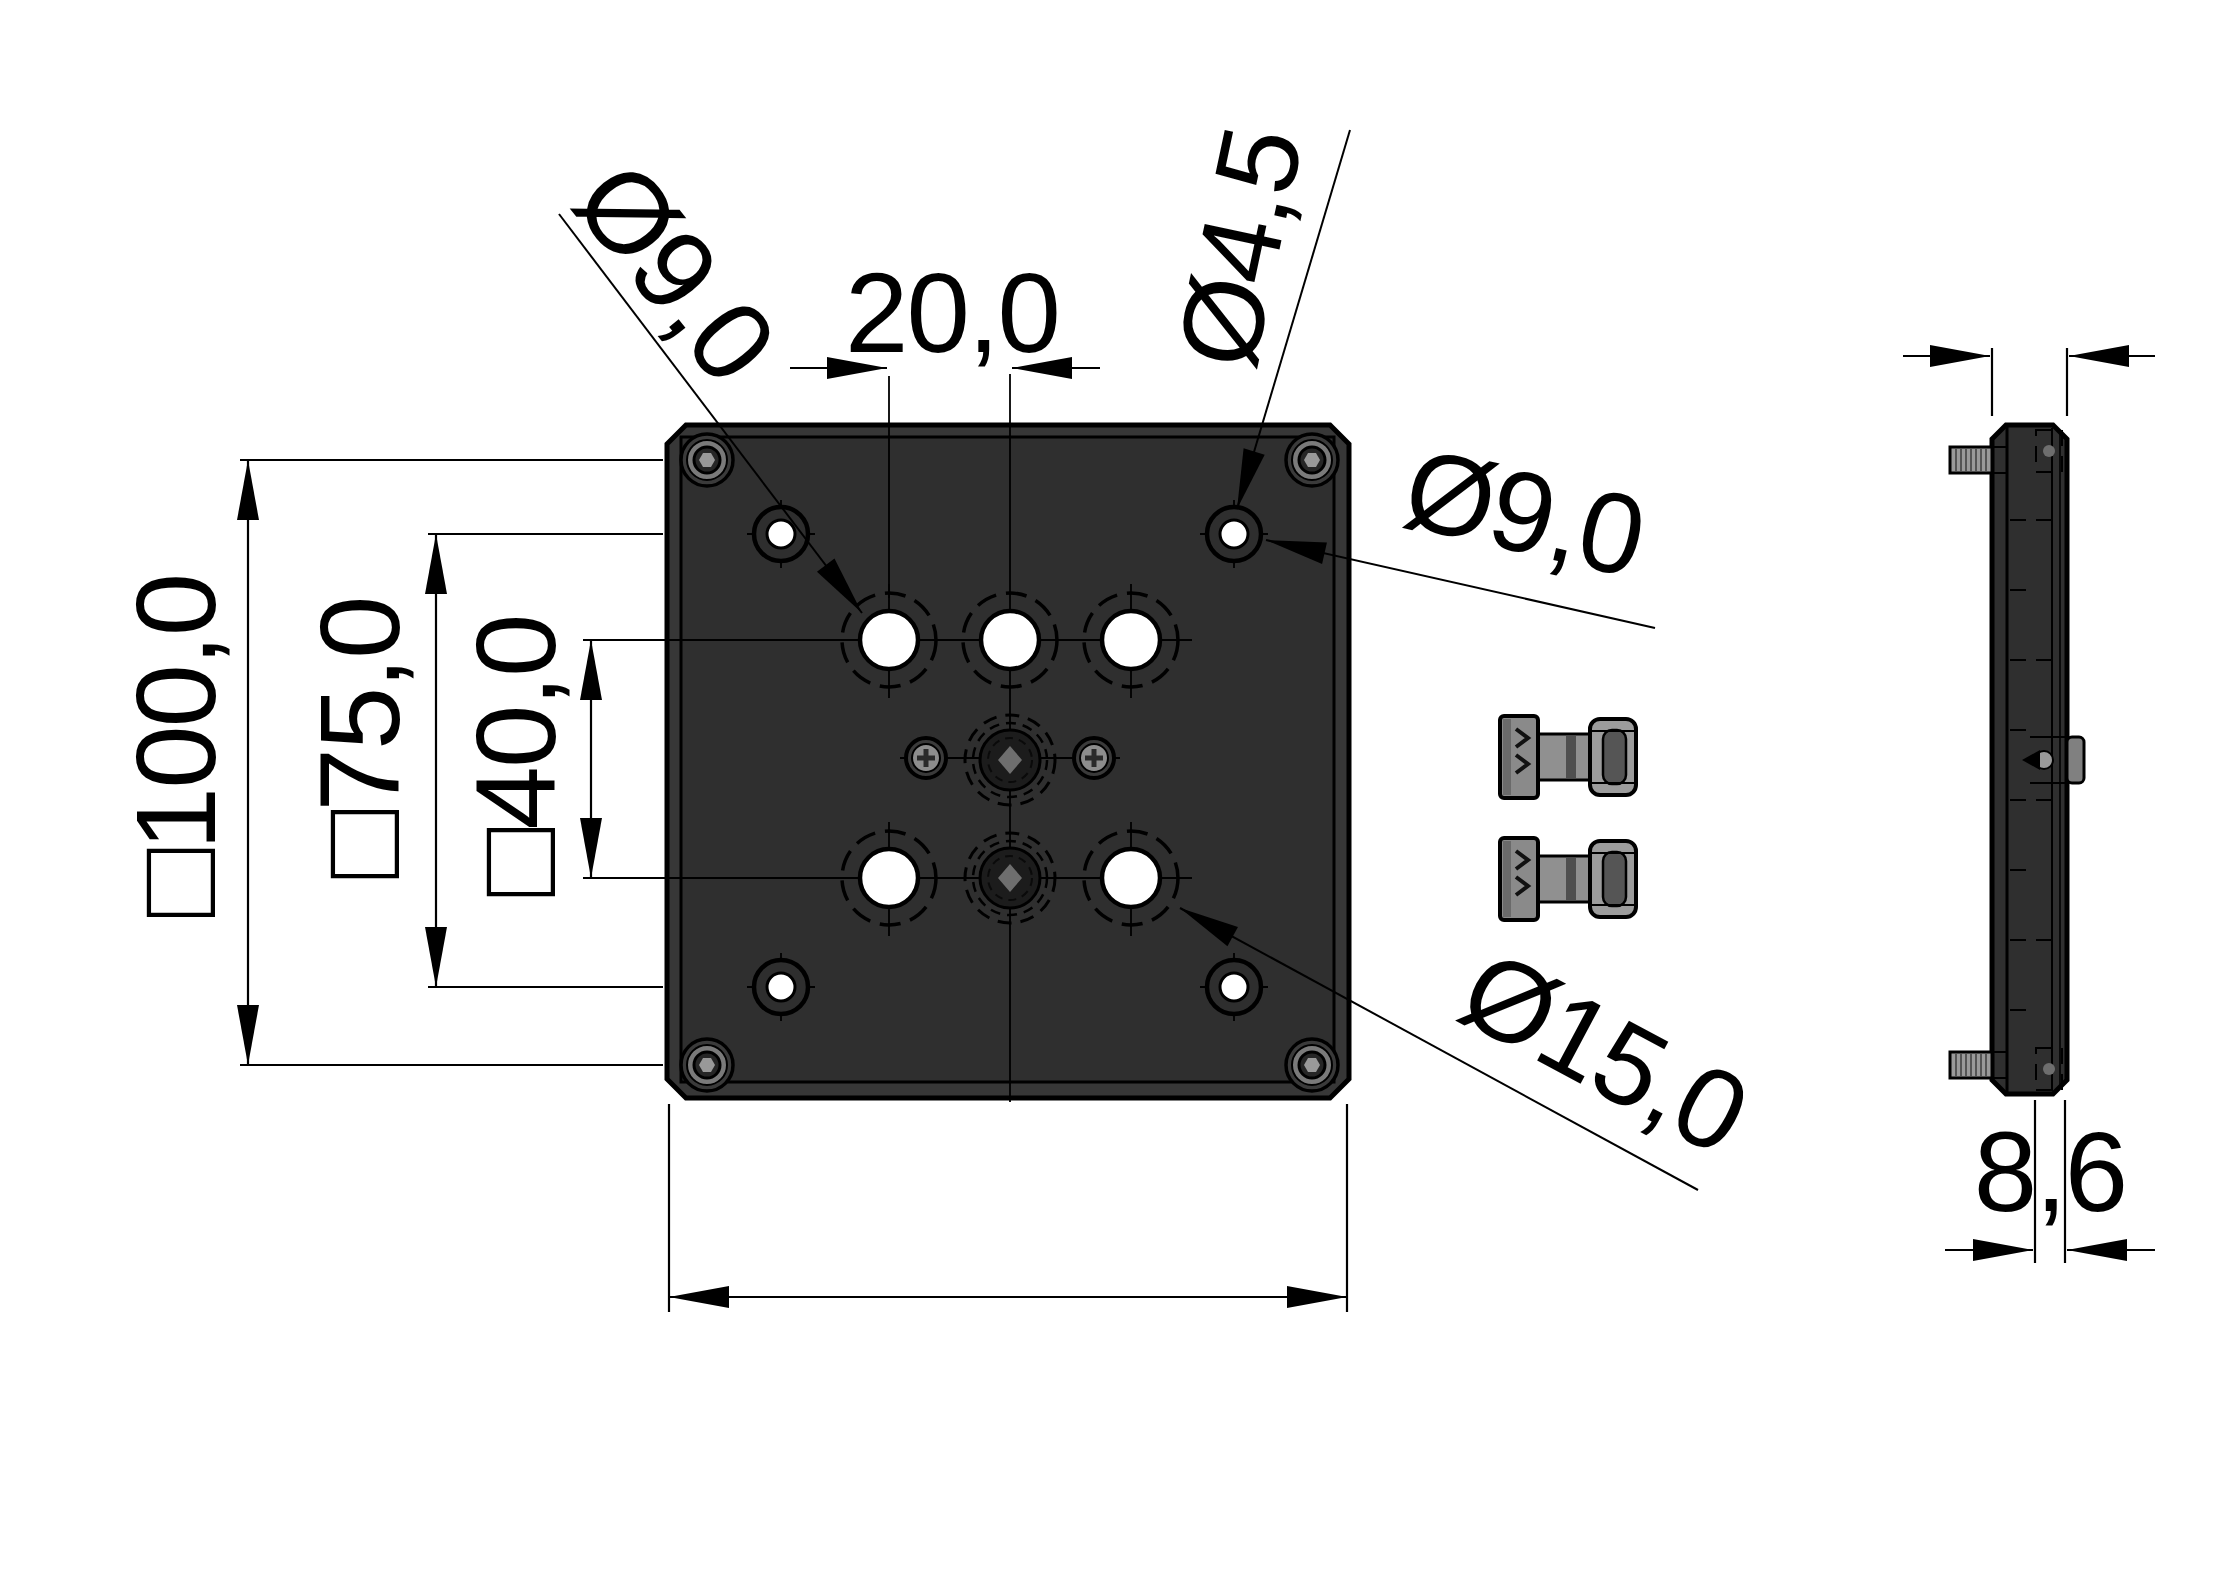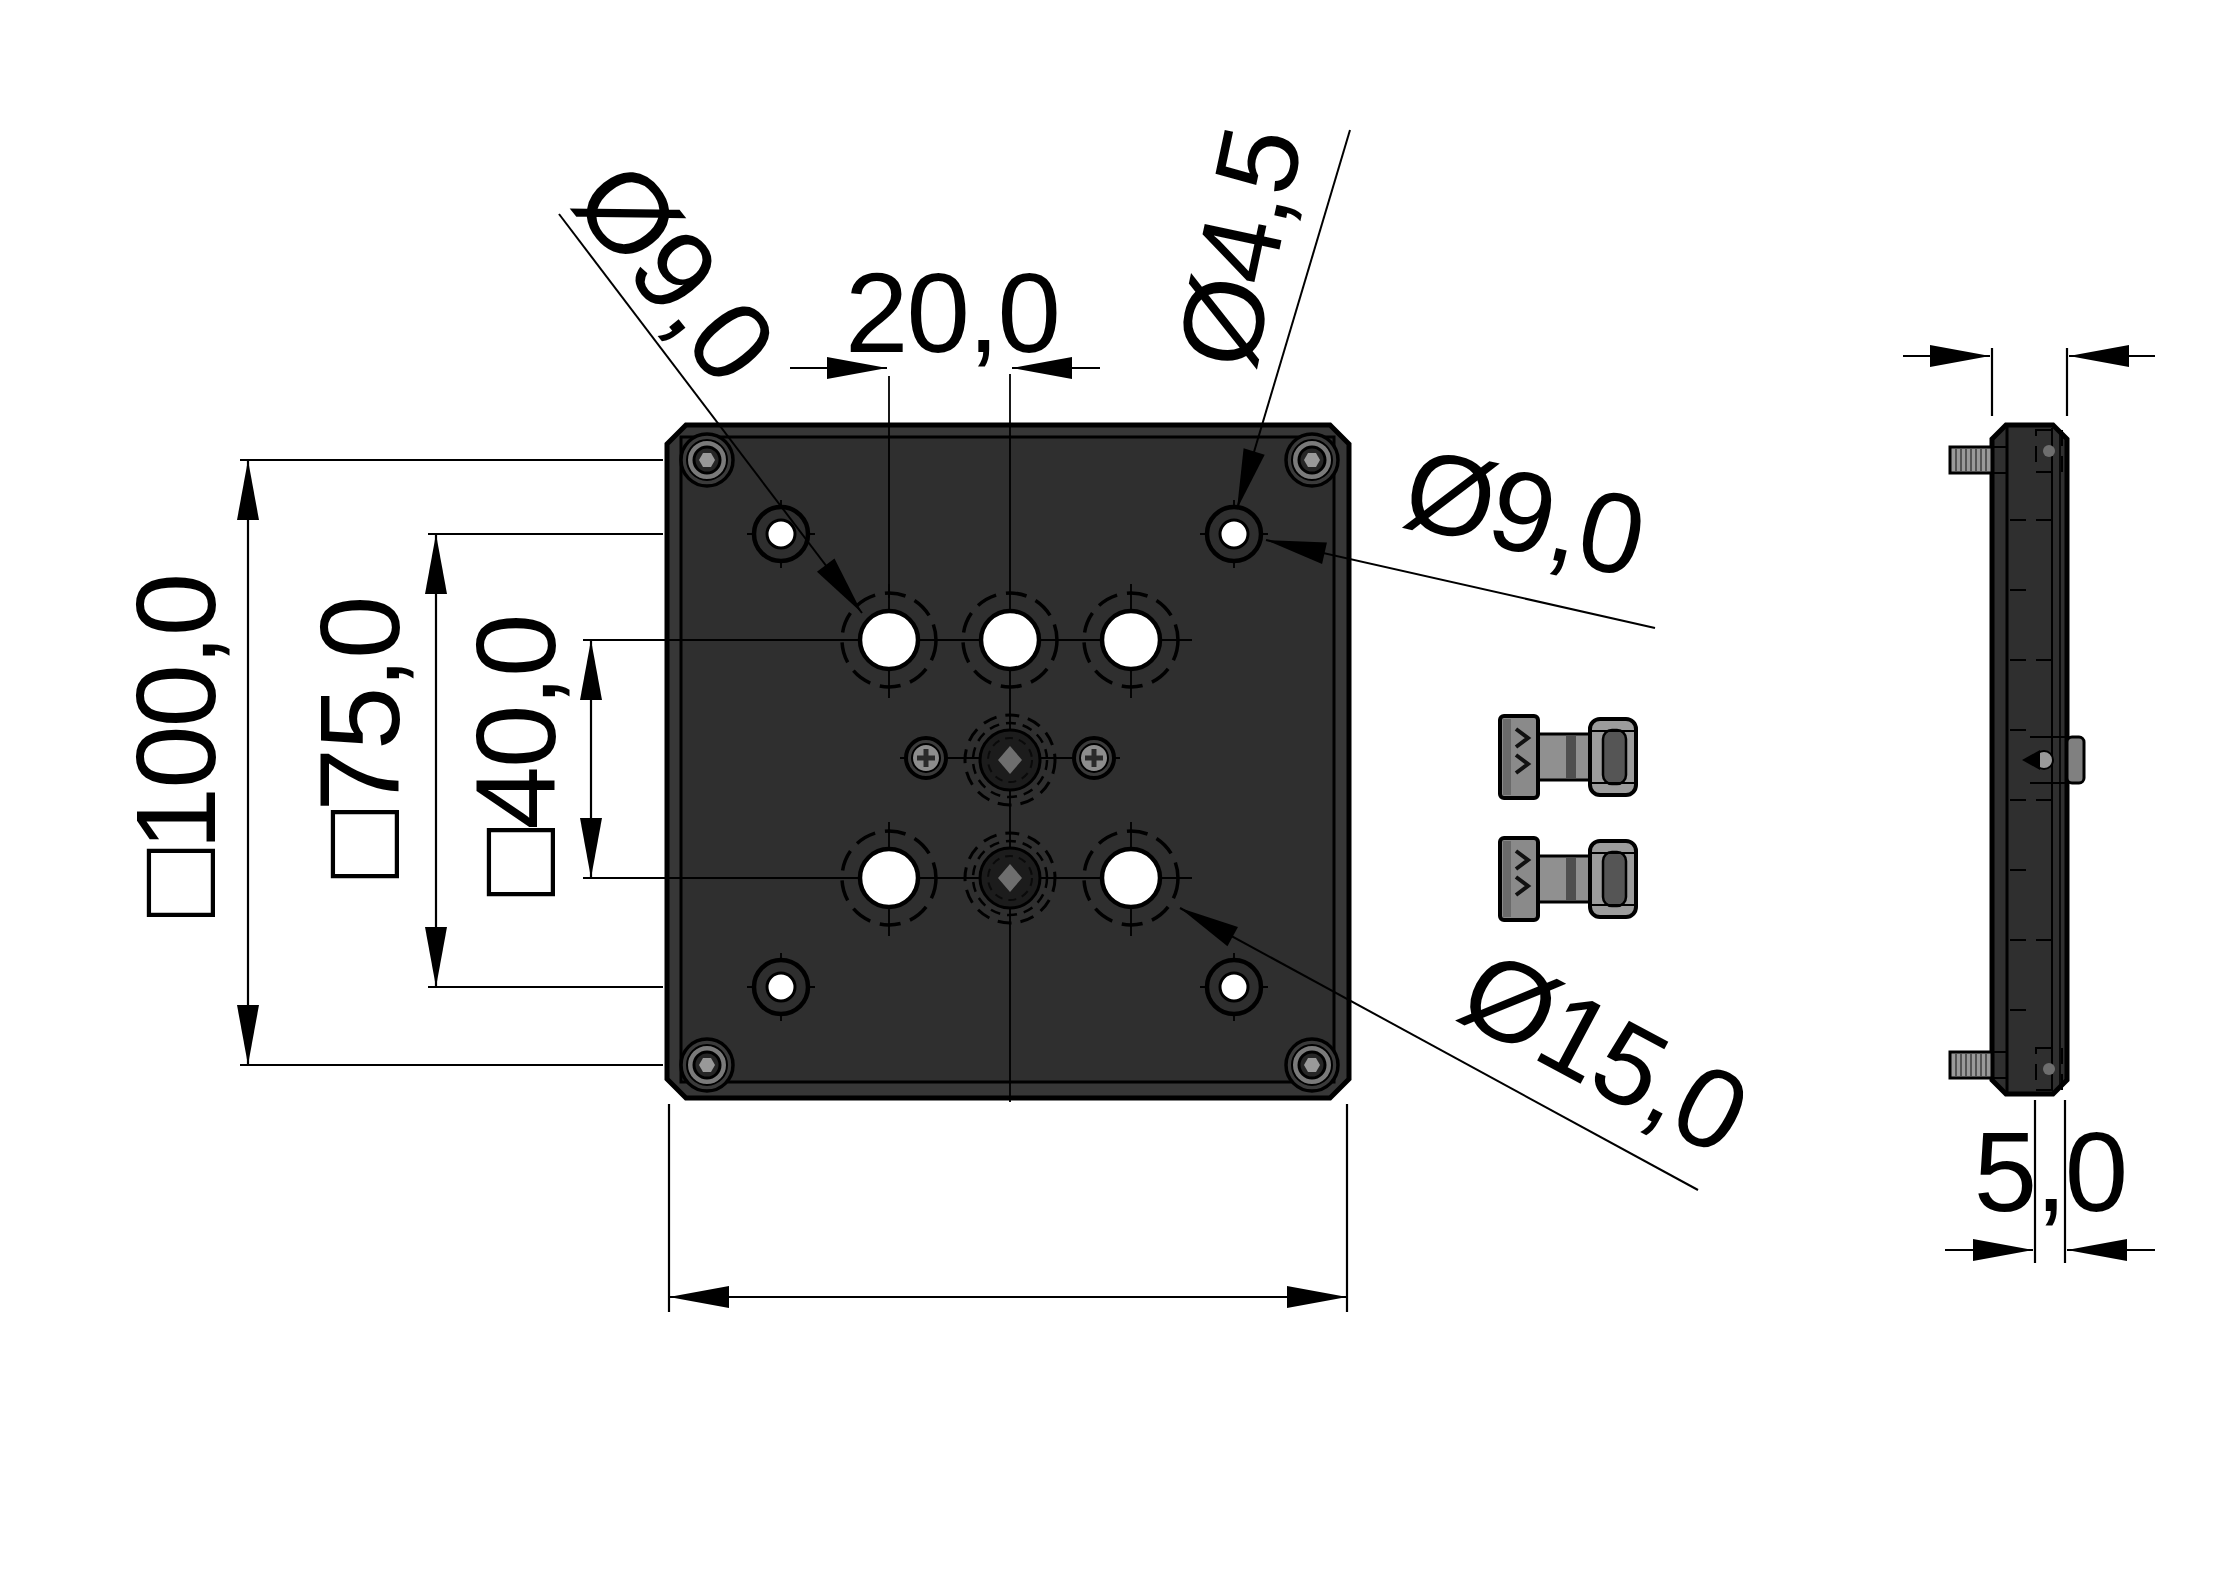--- a/index.html
+++ b/index.html
@@ -290,15 +290,15 @@
 </svg>
 
   <div class="dim-label lbl-dia9-left">Ø9,0</div>
   <div class="dim-label lbl-20">20,0</div>
   <div class="dim-label lbl-dia45">Ø4,5</div>
   <div class="dim-label lbl-dia9-right">Ø9,0</div>
   <div class="dim-label lbl-100">□100,0</div>
   <div class="dim-label lbl-75">□75,0</div>
   <div class="dim-label lbl-40">□40,0</div>
   <div class="dim-label lbl-dia15">Ø15,0</div>
-  <div class="dim-label lbl-5">5,0</div>
+  <div class="dim-label lbl-5">8,6</div>
 
 </div>
 
 </body></html>

